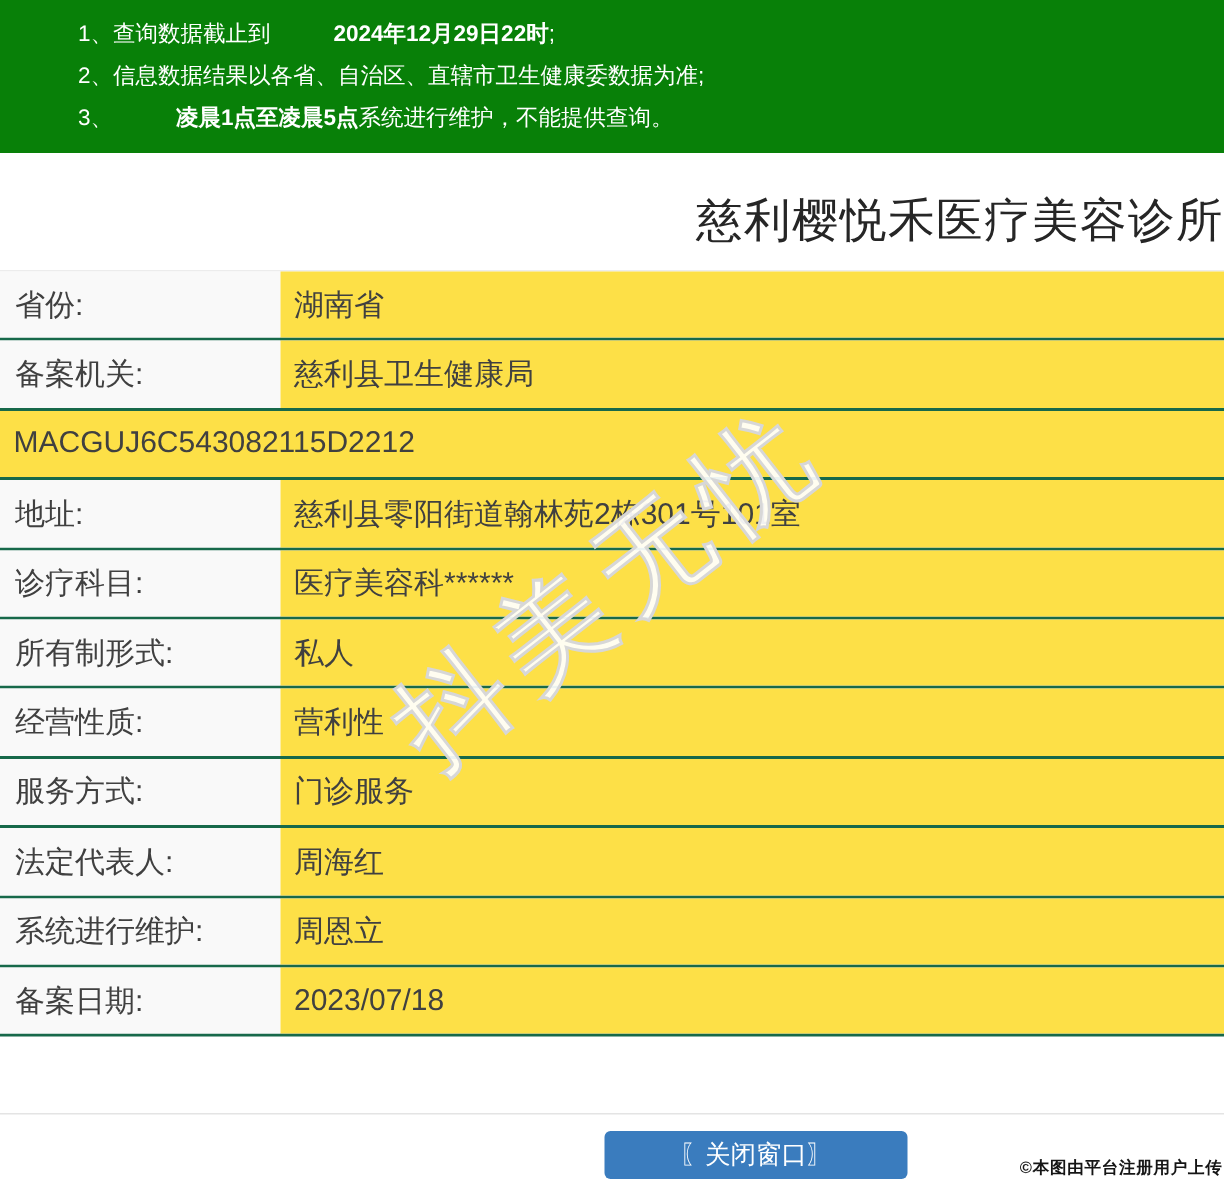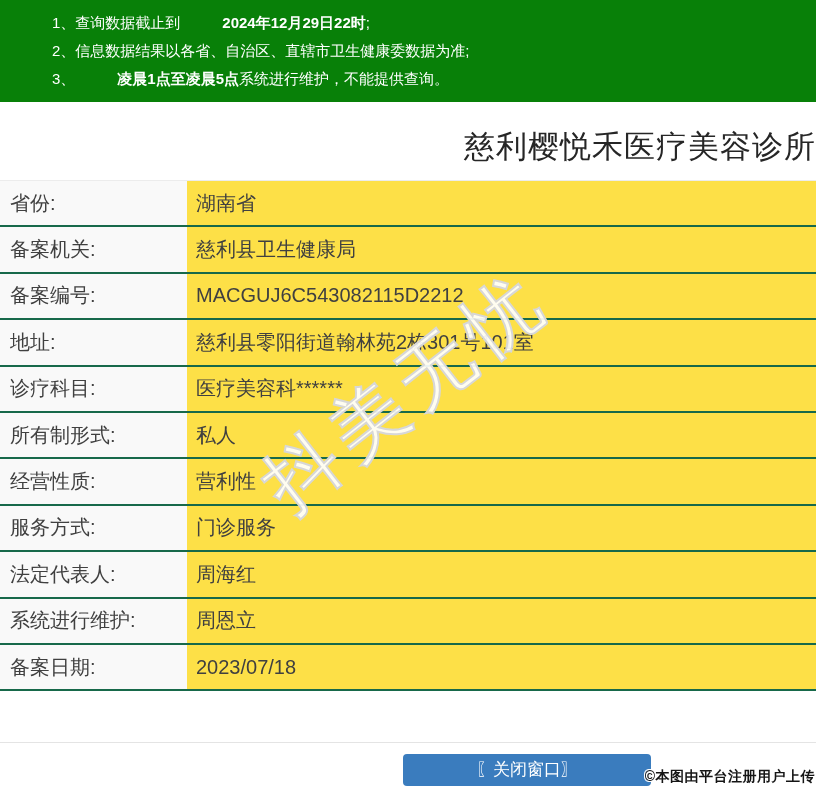--- a/index.html
+++ b/index.html
@@ -49,28 +49,28 @@
     transform:rotate(-38deg);
     z-index:5;pointer-events:none;text-align:center;
   }
 
   
   .footer{
     position:absolute;left:0;right:0;bottom:0;height:47px;
     border-top:1px solid #e4e4e4;background:#ffffff;z-index:6;
   }
   .close-btn{
-    position:absolute;left:403px;top:11px;width:248px;height:32px;
+    position:absolute;left:403px;top:11px;width:202px;height:32px;
     background:#3a7cbe;color:#ffffff;border:none;border-radius:4px;
     font-size:17px;line-height:32px;text-align:center;cursor:pointer;
     font-family:"Liberation Sans",sans-serif;padding:0;
   }
   .copyright{
     position:absolute;right:1px;bottom:4px;
-    font-size:14px;font-weight:bold;color:#151515;letter-spacing:0.5px;
+    font-size:11px;font-weight:bold;color:#151515;letter-spacing:0.5px;
     text-shadow:-1px -1px 0 #fff,1px -1px 0 #fff,-1px 1px 0 #fff,1px 1px 0 #fff;
   }
 </style>
 </head>
 <body>
 
 <div class="page">
 
   <div class="banner">
     <div class="notice-line"><span>1、</span><span>查询数据截止到</span><b>2024年12月29日22时</b><span>;</span></div>
@@ -85,21 +85,20 @@
   <div class="info-table">
     <div class="irow">
       <div class="label">省份:</div>
       <div class="value">湖南省</div>
     </div>
     <div class="irow">
       <div class="label">备案机关:</div>
       <div class="value">慈利县卫生健康局</div>
     </div>
     <div class="irow">
-      <div class="label">备案编号:</div>
       <div class="value">MACGUJ6C543082115D2212</div>
     </div>
     <div class="irow">
       <div class="label">地址:</div>
       <div class="value">慈利县零阳街道翰林苑2栋301号101室</div>
     </div>
     <div class="irow">
       <div class="label">诊疗科目:</div>
       <div class="value">医疗美容科******</div>
     </div>

